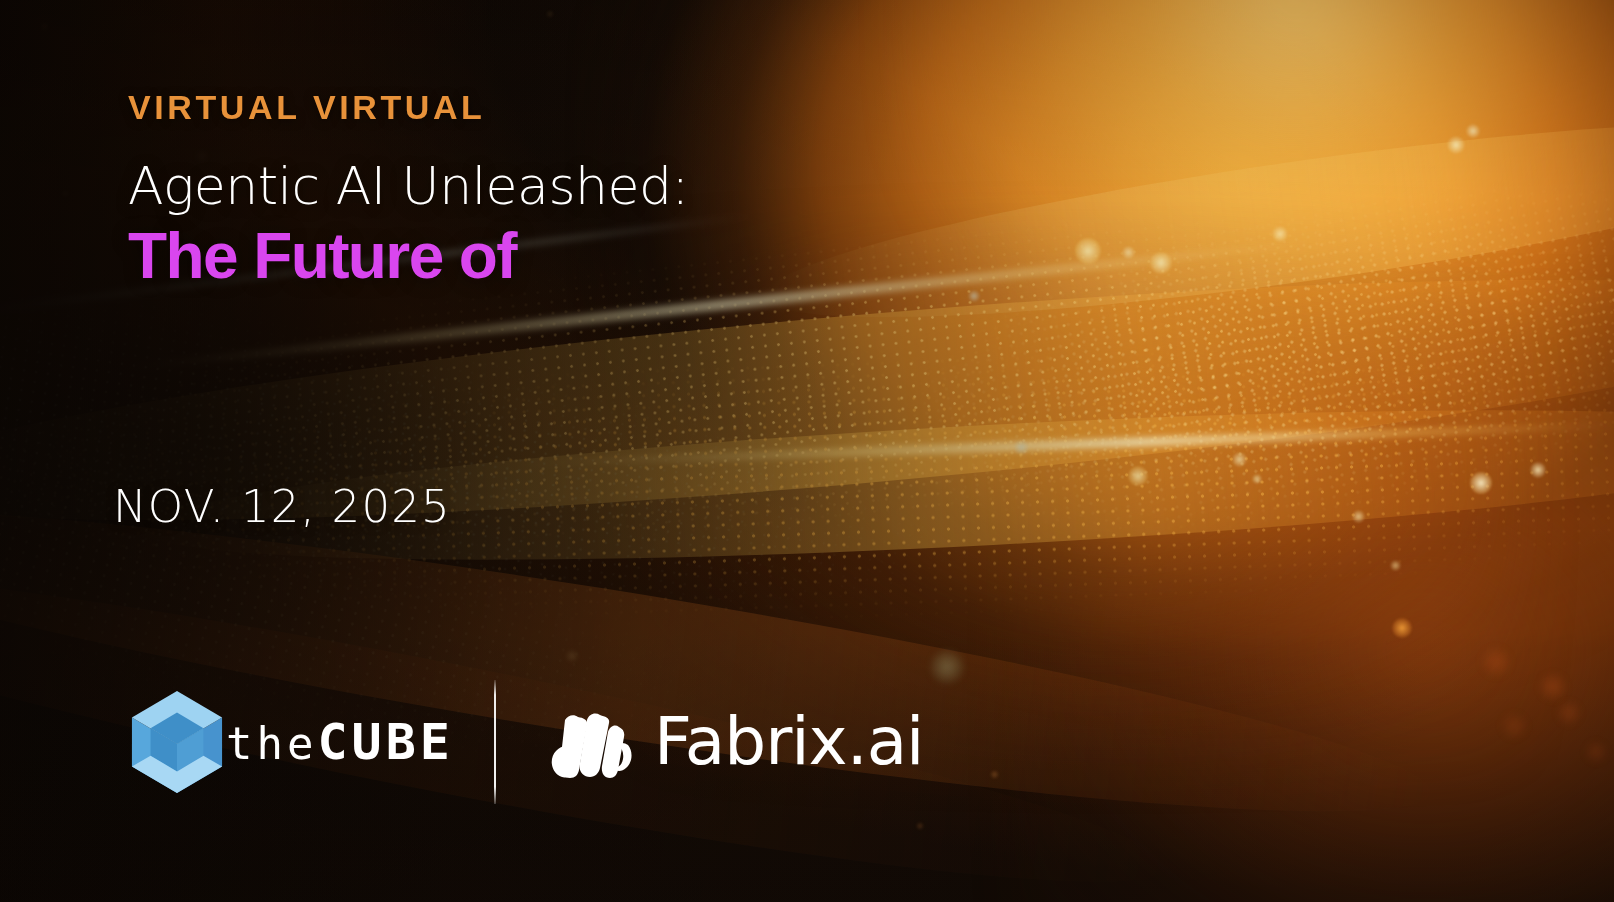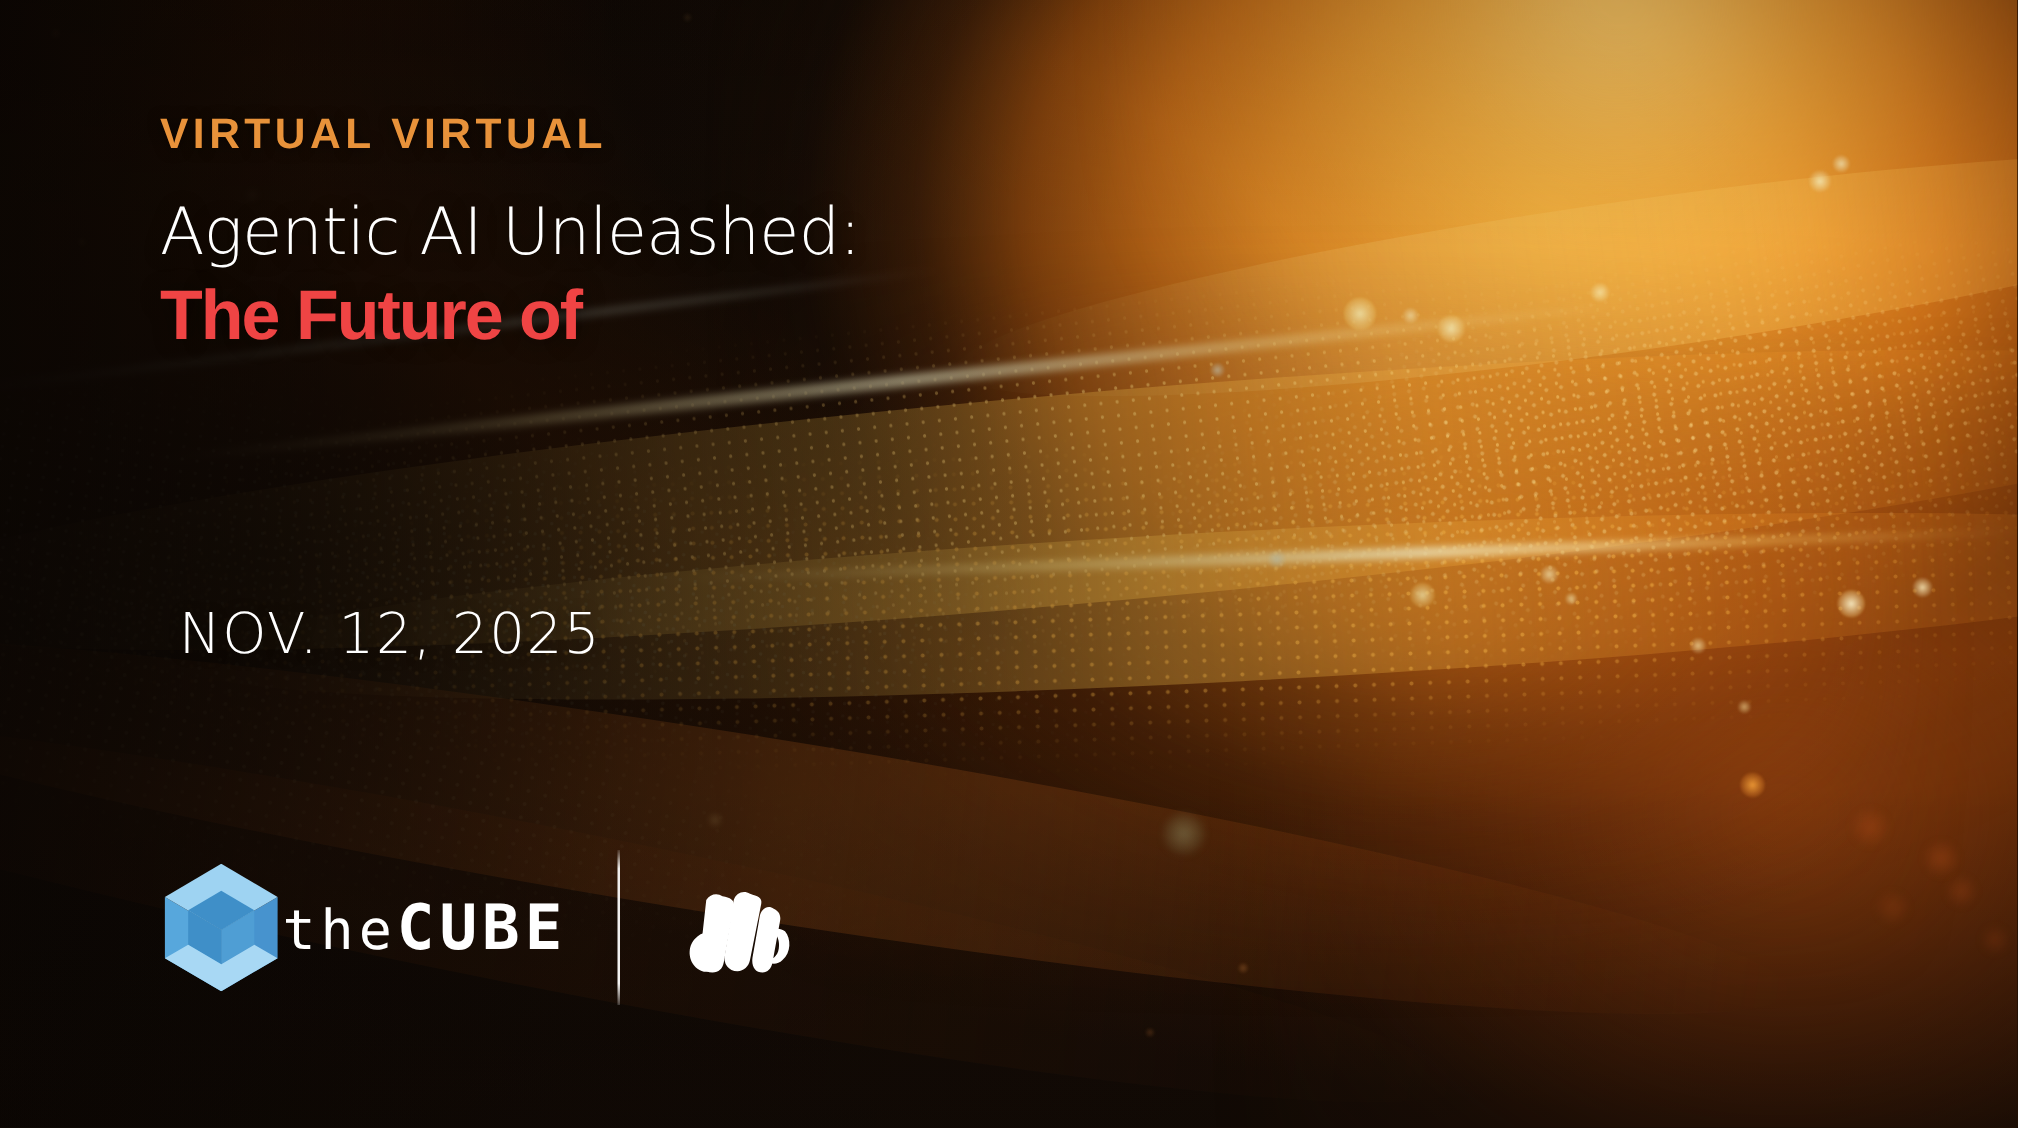--- a/index.html
+++ b/index.html
@@ -263,34 +263,34 @@
   .h-light{
     font-size:52px;
     font-weight:300;
     line-height:1.0;
     color:#ffffff;
     letter-spacing:-0.5px;
     font-family:"DejaVu Sans", sans-serif;
     text-shadow:0 2px 16px rgba(0,0,0,0.45);
   }
   .h-bold{
-    font-size:56px;
+    font-size:64px;
     font-weight:700;
     line-height:1.08;
-    color:#ef4444;
+    color:#d946ef;
     letter-spacing:-1.6px;
     font-family:"Liberation Sans", sans-serif;
     text-shadow:0 2px 18px rgba(0,0,0,0.45);
     margin-top:10px;
   }
   .h-bold .l2{ display:block; margin-top:-6px; }
 
   .when{
     position:absolute;
-    left:143px; top:484px;
+    left:113px; top:484px;
     color:#ffffff;
   }
   .when .date{
     font-size:45px;
     font-weight:300;
     line-height:1.0;
     letter-spacing:1.2px;
     font-family:"DejaVu Sans", sans-serif;
     text-shadow:0 2px 12px rgba(0,0,0,0.45);
   }
@@ -498,17 +498,18 @@
 
             <path d="M36 18 c-4 -3 -10 -2 -13 3 L18 66 c-2 7 3 13 10 13 c5 0 8 -3 9 -8 L45 26 c1 -5 -3 -7 -9 -8 Z"></path>
 
             <path d="M58 16 c-5 -3 -11 -1 -13 5 L38 64 c-2 8 3 14 10 14 c5 0 9 -4 10 -9 L67 24 c1 -5 -3 -6 -9 -8 Z"></path>
 
             <path d="M77 28 c-4 -3 -9 -1 -11 5 l-6 34 c-1 7 2 12 8 12 c4 0 7 -3 8 -8 l6 -33 c1 -5 -1 -8 -5 -10 Z"></path>
 
             <path d="M86 46 c5 6 5 17 -2 23 c-4 4 -10 4 -13 0 c5 0 9 -3 10 -9 c1 -6 -1 -11 -5 -15 c4 -2 7 -1 10 1 Z"></path>
           </g>
         </svg>
+        <div class="fabrix-word">Fabrix.ai</div>
       </div>
 
     </div>
   </div>
 </div>
 
 </body></html>

